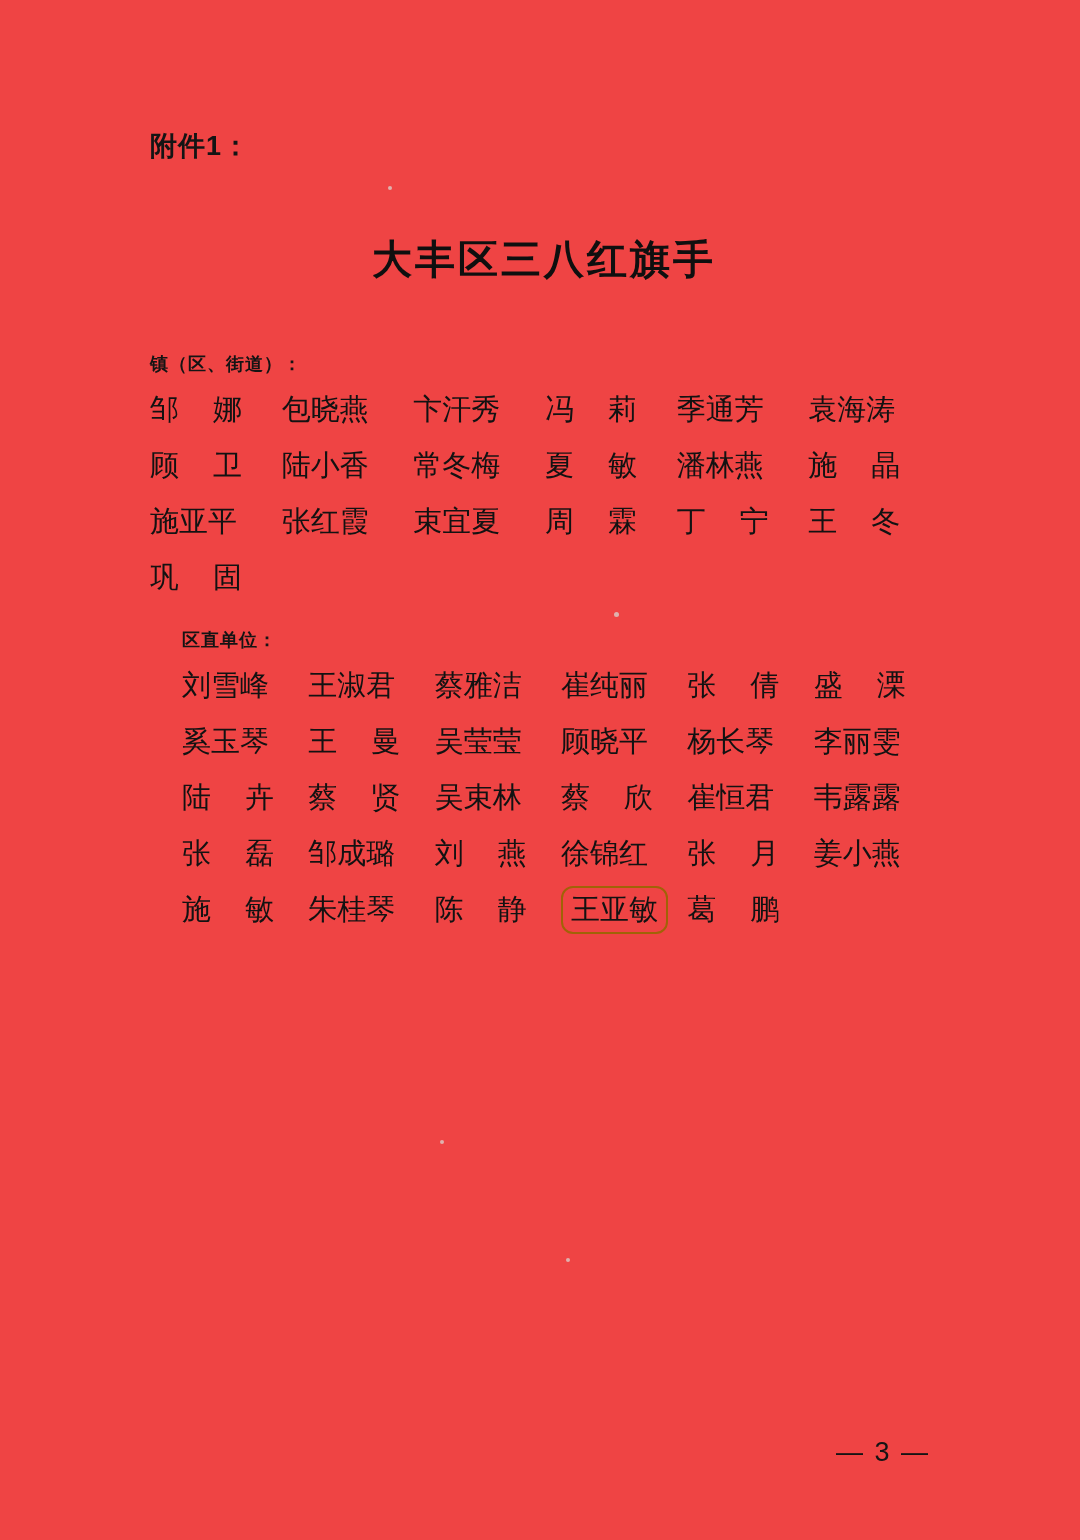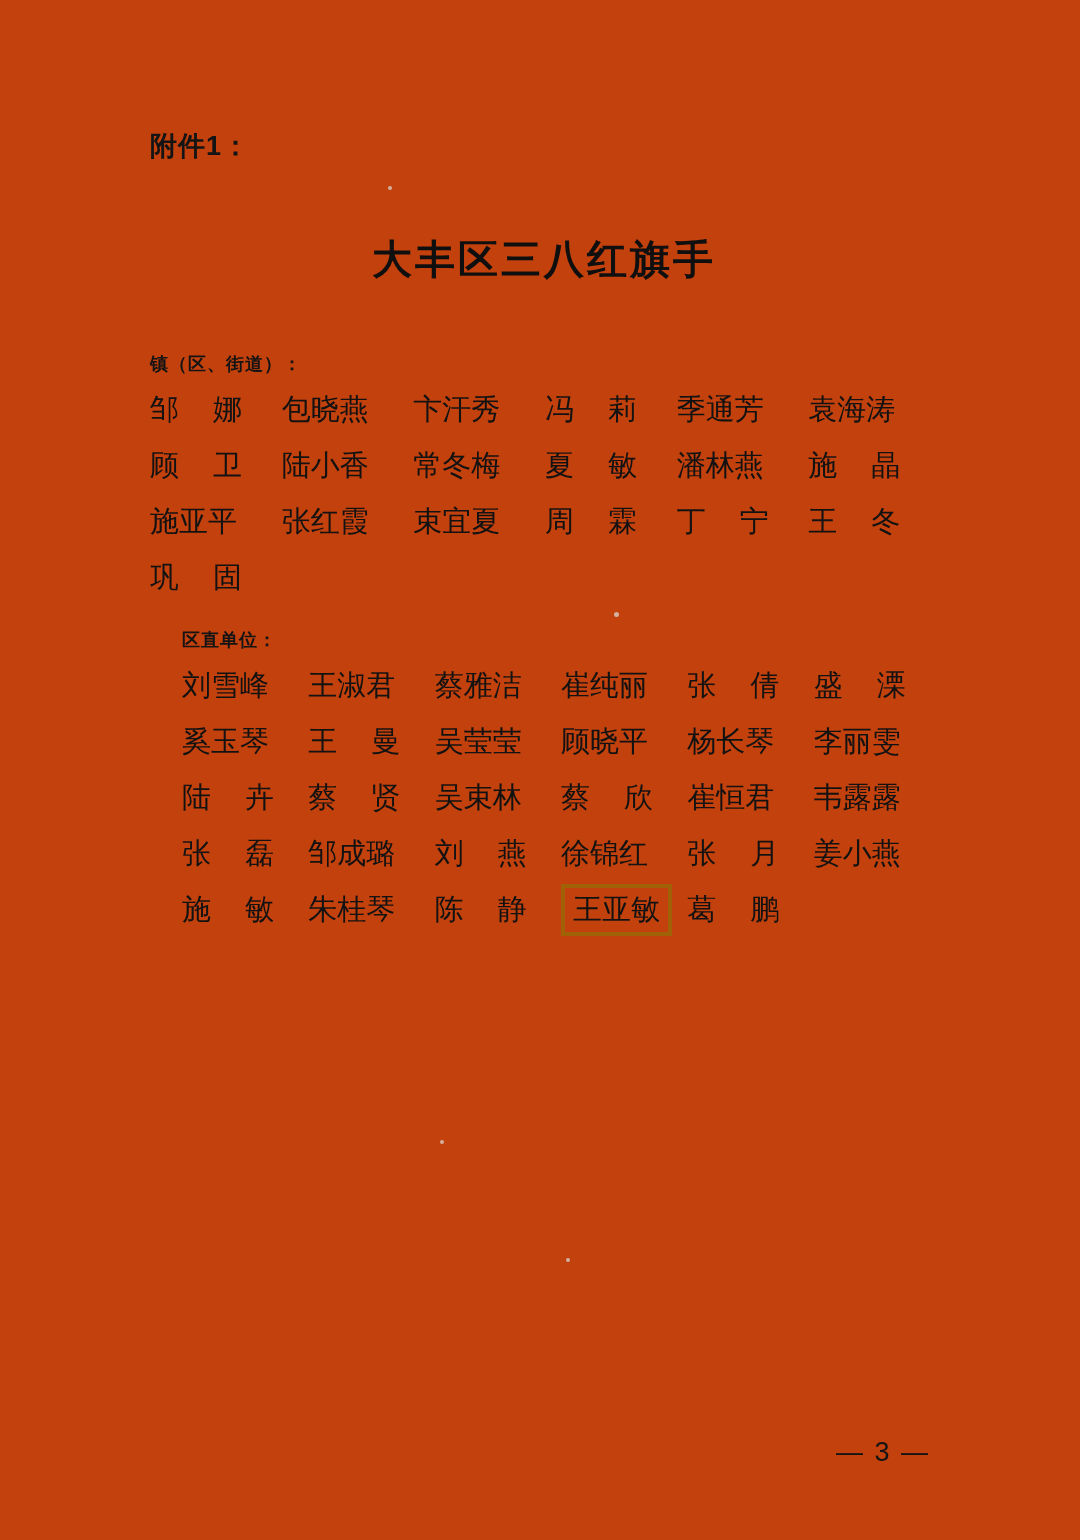--- a/index.html
+++ b/index.html
@@ -11,21 +11,21 @@
     width: 1080px;
     height: 1540px;
     font-family: "Liberation Serif", "DejaVu Serif", serif;
     color: #1a1a1a;
     position: relative;
     overflow: hidden;
   }
   .page {
     position: absolute;
     inset: 0;
-    background: #c2410c;
+    background: #ef4444;
   }
   .attachment-label {
     position: absolute;
     left: 150px;
     top: 128px;
     font-family: "Liberation Sans", "DejaVu Sans", sans-serif;
     font-weight: bold;
     font-size: 27px;
     letter-spacing: 1px;
     color: #141414;
@@ -81,23 +81,23 @@
     justify-content: space-between;
     min-width: 92px;
   }
   .name-inner.len2 {
     letter-spacing: 0;
   }
   .name-inner.len2 > span:first-child {
     margin-right: 26px;
   }
   .name-cell.highlight .name-inner {
-    border: 4px solid #a16207;
+    border: 2px solid #a16207;
     padding: 2px 8px;
-    border-radius: 0;
+    border-radius: 12px;
     min-width: 80px;
   }
   .page-number {
     position: absolute;
     right: 150px;
     bottom: 72px;
     font-family: "Liberation Sans", "DejaVu Sans", sans-serif;
     font-size: 27px;
     letter-spacing: 2px;
     color: #141414;

